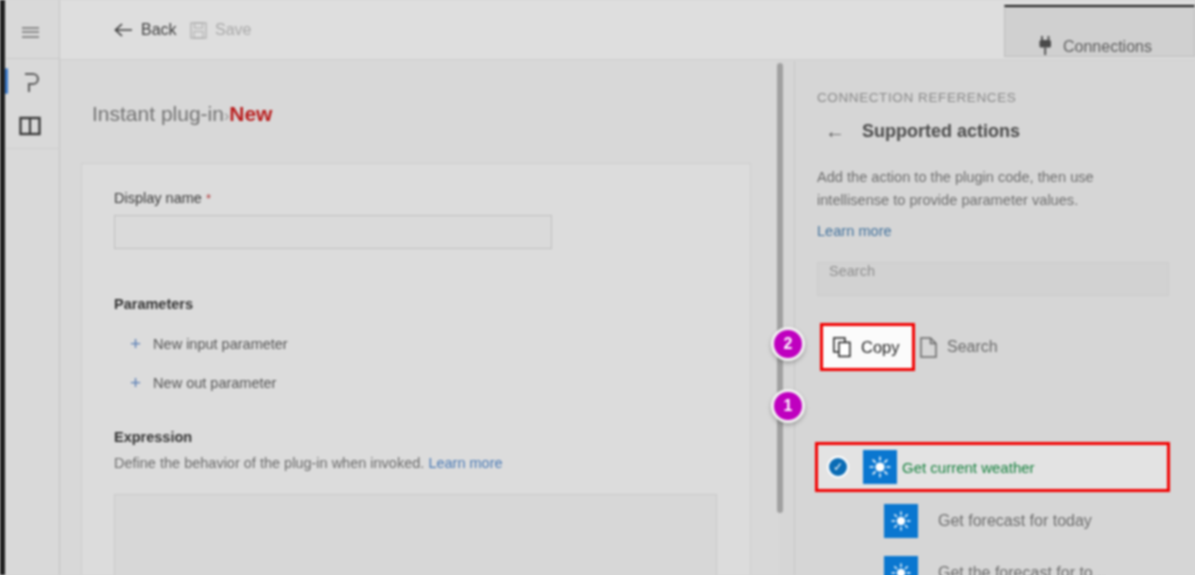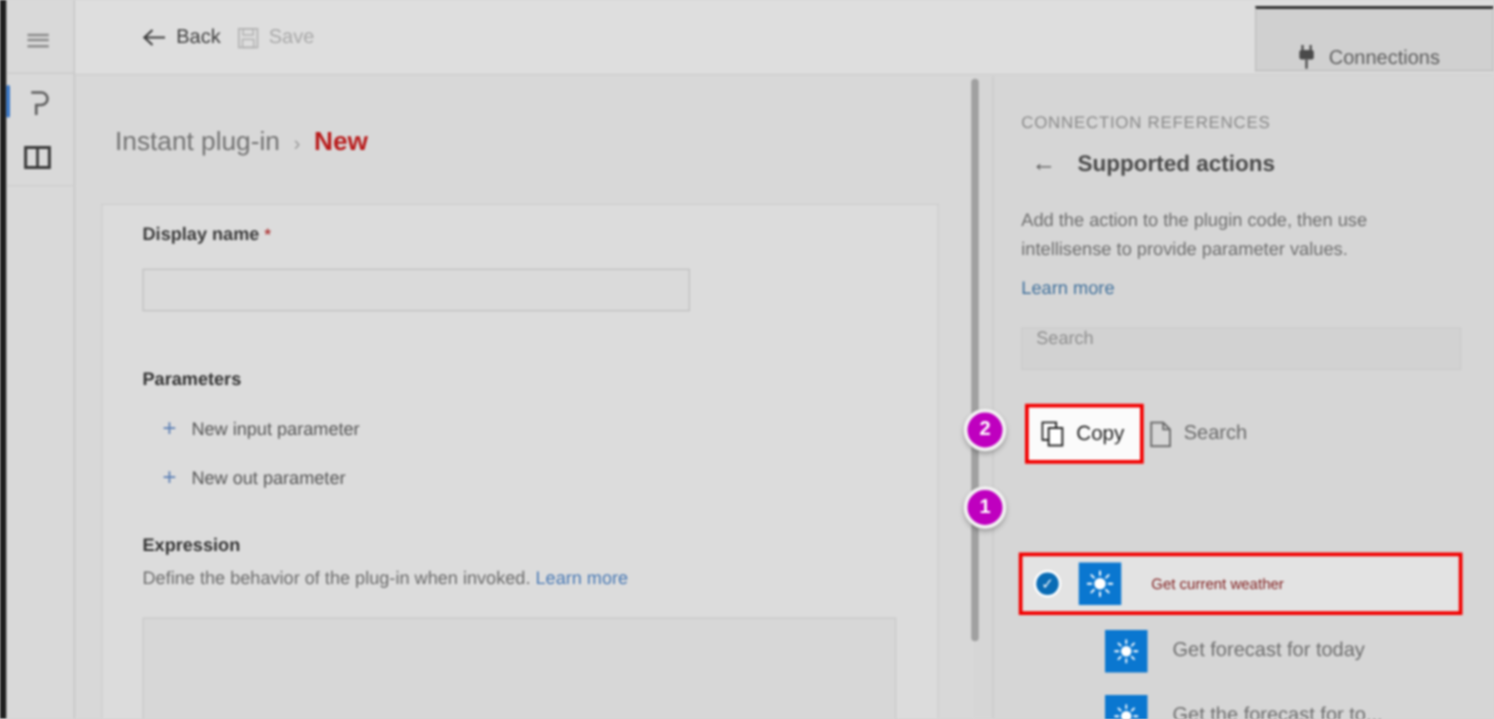--- a/index.html
+++ b/index.html
@@ -81,39 +81,39 @@
   }
 
   
   #main {
     position: absolute; left: 61px; top: 61px;
     width: 718px; height: 514px;
     background: #d8d8d8;
   }
   #breadcrumb {
     position: absolute; left: 31px; top: 41px;
-    display: flex; align-items: baseline; gap: 11px;
+    display: flex; align-items: baseline; 
     font-size: 21px;
   }
   .bc-parent { color: #727272; }
   .bc-sep { color: #9a9a9a; font-size: 16px; }
   .bc-current { color: #b91c1c; font-weight: bold; }
 
   #form-card {
     position: absolute; left: 20px; top: 102px;
     width: 670px; height: 412px;
     background: #dcdcdc;
     border: 1px solid #cdcdcd;
     border-bottom: none;
   }
   .field-label {
     position: absolute;
     font-size: 14.5px; color: #333; font-weight: bold;
   }
-  #display-name-label { left: 32px; top: 16px; font-weight: bold; color: #3a3a3a; }
+  #display-name-label { left: 32px; top: 26px; font-weight: normal; color: #3a3a3a; }
   .req-star { color: #b03c3c; font-size: 13px; }
 
   #display-name-input {
     position: absolute; left: 32px; top: 51px;
     width: 438px; height: 34px;
     background: #dadada;
     border: 1px solid #bfbfbf;
   }
 
   #parameters-label { left: 32px; top: 132px; }
@@ -217,21 +217,21 @@
     color: #fff; font-size: 12px;
     border: 2px solid #ffffff;
   }
   .tile {
     width: 34px; height: 34px; background: #0a77d0;
     display: flex; align-items: center; justify-content: center;
     flex: none;
   }
   #action-selected .tile { margin-left: 14px; }
   #action-selected .label {
-    margin-left: 24px; font-size: 12px; color: #7f1d1d;
+    margin-left: 5px; font-size: 15px; color: #15803d;
   }
   .action-row {
     position: absolute; left: 89px;
     display: flex; align-items: center;
     height: 34px;
   }
   .action-row .label {
     margin-left: 20px; font-size: 16px; color: #6d6d6d;
   }
   #action-row-1 { top: 443px; }

